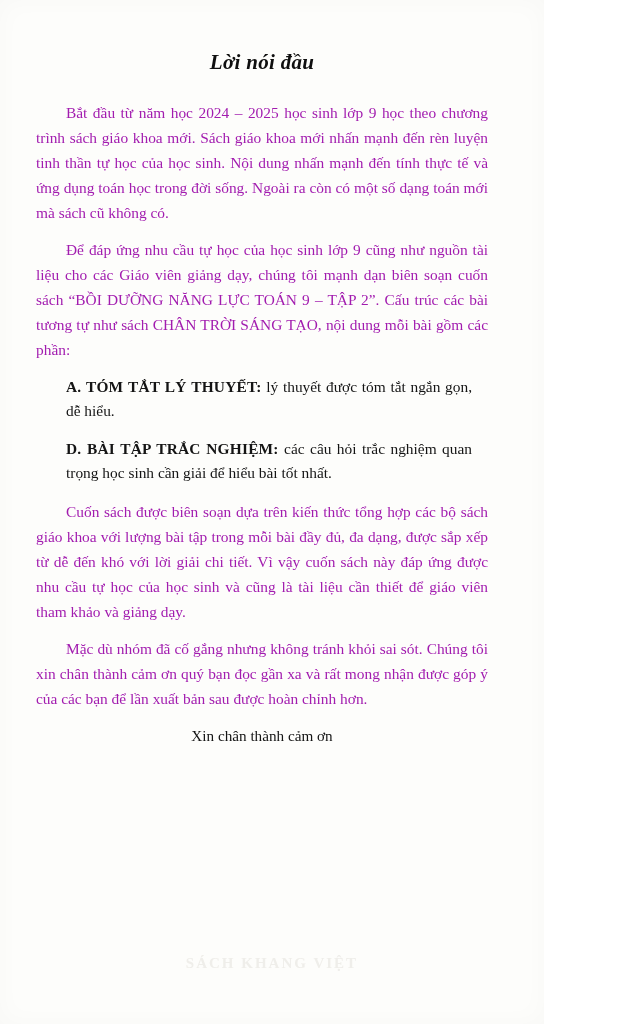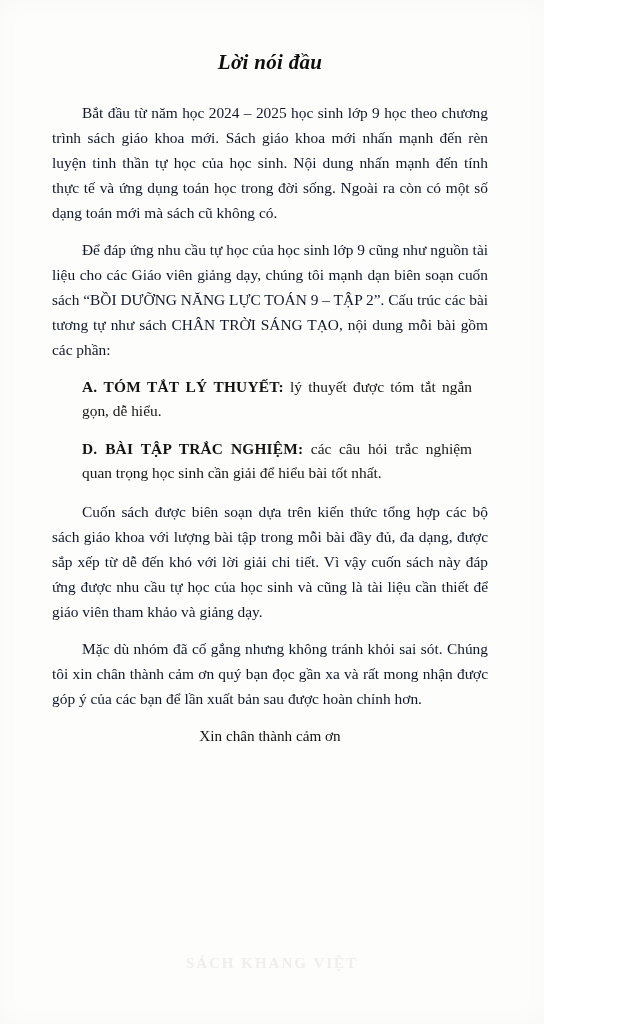--- a/index.html
+++ b/index.html
@@ -12,40 +12,40 @@
     background: #ffffff;
     font-family: "Liberation Serif", serif;
     color: #141414;
     overflow: hidden;
   }
   .page {
     position: relative;
     width: 544px;
     height: 1024px;
     box-sizing: border-box;
-    padding: 44px 56px 0 52px;
+    padding: 44px 56px 0 36px;
     background: #fdfdfb;
   }
   .page-title {
     text-align: center;
     font-size: 21px;
     font-weight: bold;
     font-style: italic;
     letter-spacing: 0.3px;
     margin: 6px 0 26px 0;
     color: #0f0f0f;
   }
   p.body-par {
     font-size: 15.4px;
     line-height: 1.62;
     text-align: justify;
     text-justify: inter-word;
     margin: 0 0 12px 0;
     text-indent: 30px;
-    color: #0f172a;
+    color: #a21caf;
   }
   .section-list {
     margin: 0;
     padding: 0;
     list-style: none;
   }
   li.section-item {
     font-size: 15.4px;
     line-height: 1.6;
     text-align: justify;

